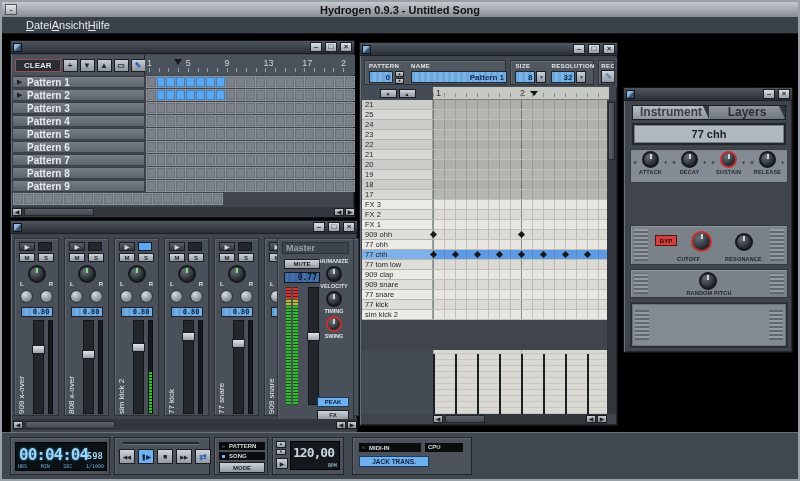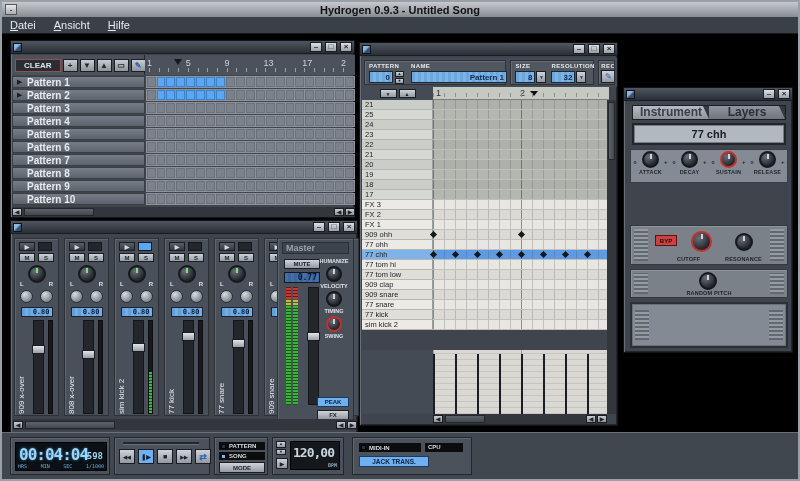--- a/index.html
+++ b/index.html
@@ -10,21 +10,21 @@
     font-family:"Liberation Sans", sans-serif; color:#ddd;
     -webkit-font-smoothing:antialiased;
   }
   
   .app-titlebar{position:absolute;left:0;top:0;width:796px;height:15px;
     background:linear-gradient(#c6cad0,#878c93);display:flex;align-items:center;justify-content:center;
     font-size:11px;font-weight:bold;color:#111;}
   .app-titlebar .menu-box{position:absolute;left:3px;top:2px;width:12px;height:11px;
     background:linear-gradient(#e8eaee,#a8adb4);border:1px solid #555;font-size:8px;line-height:9px;color:#333;text-align:center;}
   .menubar{position:absolute;left:0;top:15px;width:796px;height:17px;background:#3a4048;
-    display:flex;align-items:center;gap:18px;padding-left:8px;border-bottom:1px solid #14171a;}
+    display:flex;align-items:center;padding-left:24px;border-bottom:1px solid #14171a;}
   .menu-item{font-size:11px;color:#e8eaec;}
   .menu-item::first-letter{text-decoration:underline;}
   
   .win{position:absolute;background:#40454d;border:1px solid #101317;box-shadow:inset 1px 1px 0 #6a7078, inset -1px -1px 0 #23272c;}
   .wtb{height:13px;background:linear-gradient(#50565f,#2a2f36);display:flex;align-items:center;gap:3px;
     padding:0 2px;border-bottom:1px solid #191c20;}
   .wicon{width:9px;height:9px;background:linear-gradient(135deg,#8fb6e0 40%,#33506e 60%);border:1px solid #10141a;}
   .wtitle{font-size:9px;font-weight:bold;color:#ccd1d7;margin-top:30px;}
   .wsp{flex:1}
   .wbtn{width:12px;height:10px;background:linear-gradient(#dde1e6,#9aa0a8);border:1px solid #1a1d21;
@@ -517,24 +517,20 @@
             <div class="scell"></div>
             <div class="scell"></div>
             <div class="scell"></div>
             <div class="scell"></div>
             <div class="scell"></div>
             <div class="scell"></div>
             <div class="scell"></div>
           </div>
         </div>
         <div class="song-row">
-          <div class="song-name">
-            <span class="arrow"></span>
-            <span class="lbl">Pattern 10</span>
-          </div>
           <div class="song-grid">
             <div class="scell"></div>
             <div class="scell"></div>
             <div class="scell"></div>
             <div class="scell"></div>
             <div class="scell"></div>
             <div class="scell"></div>
             <div class="scell"></div>
             <div class="scell"></div>
             <div class="scell"></div>
@@ -677,24 +673,20 @@
             <span class="note" style="left: -2px;"></span>
             <span class="note" style="left: 20px;"></span>
             <span class="note" style="left: 42px;"></span>
             <span class="note" style="left: 64px;"></span>
             <span class="note" style="left: 86px;"></span>
             <span class="note" style="left: 108px;"></span>
             <span class="note" style="left: 130px;"></span>
             <span class="note" style="left: 152px;"></span>
           </div>
         </div>
-        <div class="pe-row">
-          <div class="pe-name">77 tom hi</div>
-          <div class="pe-grid"></div>
-        </div>
         <div class="pe-row alt">
           <div class="pe-name">77 tom low</div>
           <div class="pe-grid"></div>
         </div>
         <div class="pe-row">
           <div class="pe-name">909 clap</div>
           <div class="pe-grid"></div>
         </div>
         <div class="pe-row alt">
           <div class="pe-name">909 snare</div>

